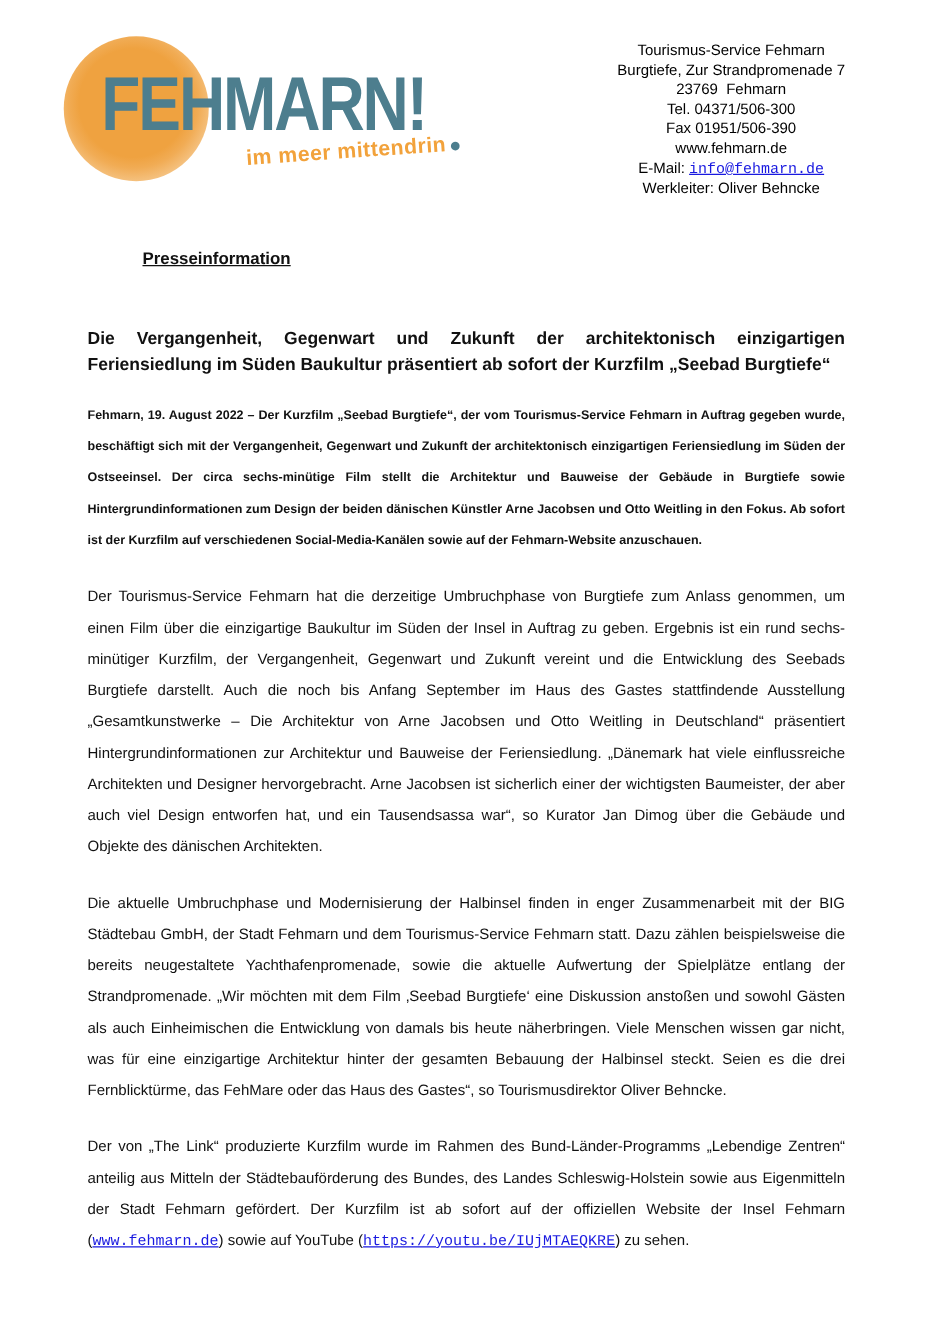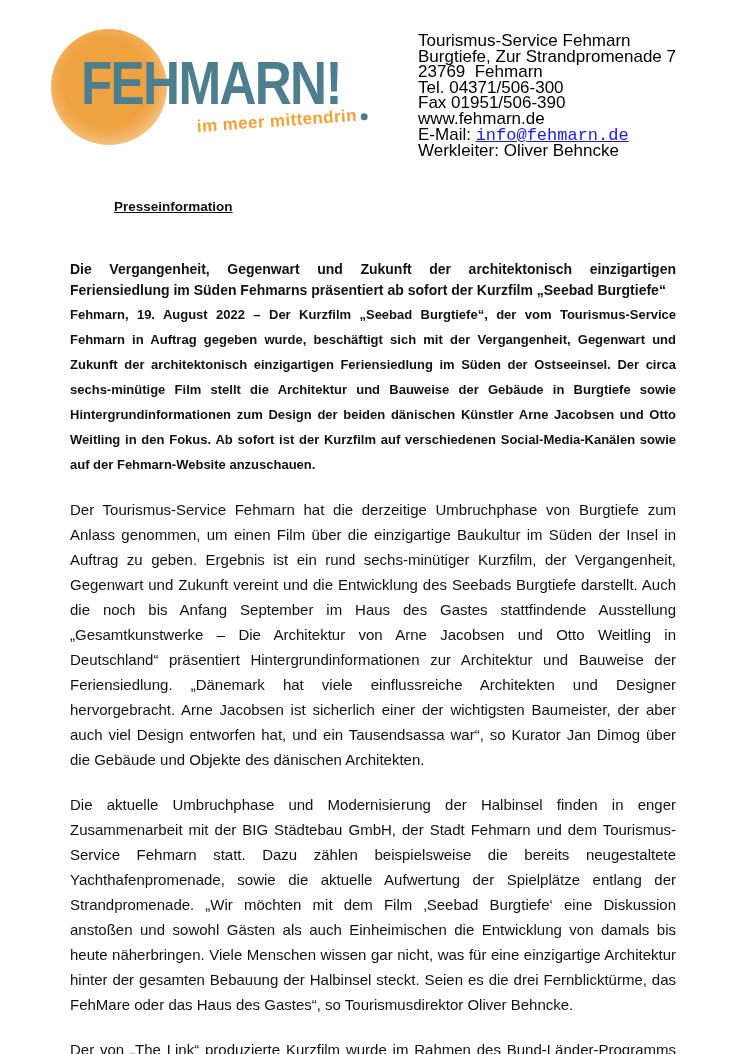--- a/index.html
+++ b/index.html
@@ -37,49 +37,50 @@
     position:absolute; left:142px; top:92px;
     transform:rotate(-4deg); transform-origin:left center;
     color:#f2a23b; font-weight:bold; font-size:17px;
     letter-spacing:.4px; white-space:nowrap;
   }
   .logo-dot {
     display:inline-block; width:7px; height:7px; border-radius:50%;
     background:#4d7e8e; margin-left:4px;
   }
   .contact {
-    text-align:left;
-    font-size:17px; line-height:15.6px;
+    text-align:center;
+    font-size:12px; line-height:15.6px;
     padding-top:8px;
     color:#000000;
   }
   a.link { color:#1919e0; text-decoration:underline; cursor:pointer;font-family:Liberation Mono, monospace; }
   
   .content { margin:0 70px; width:606px; }
   .kicker {
     display:inline-block;
     margin-top:40px;
     font-size:13.5px; font-weight:bold;
     text-decoration:underline;
     margin-left:44px;
   }
   .headline {
     margin-top:44px;
     font-size:14px; font-weight:bold;
     line-height:21.5px;
     text-align:justify;
   }
   .lead {
-    font-size:13px; font-weight:bold;
+    margin-top:17px;
+    font-size:10px; font-weight:bold;
     line-height:25px;
     text-align:justify;
   }
   .para {
     margin-top:20px;
-    font-size:15px;
+    font-size:12px;
     line-height:25px;
     text-align:justify;
   }
 </style>
 </head>
 <body>
 
 <div class="page">
 
   <div class="header">
@@ -100,21 +101,21 @@
       <div><span>E-Mail: </span><a class="link">info@fehmarn.de</a></div>
       <div>Werkleiter: Oliver Behncke</div>
     </div>
 
   </div>
 
   <div class="content">
 
     <div class="kicker">Presseinformation</div>
 
-    <h1 class="headline">Die Vergangenheit, Gegenwart und Zukunft der architektonisch einzigartigen Feriensiedlung im Süden Fehmarns präsentiert ab sofort der Kurzfilm „Seebad Burgtiefe“</h1>
+    <h1 class="headline">Die Vergangenheit, Gegenwart und Zukunft der architektonisch einzigartigen Feriensiedlung im Süden Baukultur präsentiert ab sofort der Kurzfilm „Seebad Burgtiefe“</h1>
 
     <p class="lead">Fehmarn, 19. August 2022 – Der Kurzfilm „Seebad Burgtiefe“, der vom Tourismus-Service Fehmarn in Auftrag gegeben wurde, beschäftigt sich mit der Vergangenheit, Gegenwart und Zukunft der architektonisch einzigartigen Feriensiedlung im Süden der Ostseeinsel. Der circa sechs-minütige Film stellt die Architektur und Bauweise der Gebäude in Burgtiefe sowie Hintergrundinformationen zum Design der beiden dänischen Künstler Arne Jacobsen und Otto Weitling in den Fokus. Ab sofort ist der Kurzfilm auf verschiedenen Social-Media-Kanälen sowie auf der Fehmarn-Website anzuschauen.</p>
 
     <p class="para">Der Tourismus-Service Fehmarn hat die derzeitige Umbruchphase von Burgtiefe zum Anlass genommen, um einen Film über die einzigartige Baukultur im Süden der Insel in Auftrag zu geben. Ergebnis ist ein rund sechs-minütiger Kurzfilm, der Vergangenheit, Gegenwart und Zukunft vereint und die Entwicklung des Seebads Burgtiefe darstellt. Auch die noch bis Anfang September im Haus des Gastes stattfindende Ausstellung „Gesamtkunstwerke – Die Architektur von Arne Jacobsen und Otto Weitling in Deutschland“ präsentiert Hintergrundinformationen zur Architektur und Bauweise der Feriensiedlung. „Dänemark hat viele einflussreiche Architekten und Designer hervorgebracht. Arne Jacobsen ist sicherlich einer der wichtigsten Baumeister, der aber auch viel Design entworfen hat, und ein Tausendsassa war“, so Kurator Jan Dimog über die Gebäude und Objekte des dänischen Architekten.</p>
 
     <p class="para">Die aktuelle Umbruchphase und Modernisierung der Halbinsel finden in enger Zusammenarbeit mit der BIG Städtebau GmbH, der Stadt Fehmarn und dem Tourismus-Service Fehmarn statt. Dazu zählen beispielsweise die bereits neugestaltete Yachthafenpromenade, sowie die aktuelle Aufwertung der Spielplätze entlang der Strandpromenade. „Wir möchten mit dem Film ‚Seebad Burgtiefe‘ eine Diskussion anstoßen und sowohl Gästen als auch Einheimischen die Entwicklung von damals bis heute näherbringen. Viele Menschen wissen gar nicht, was für eine einzigartige Architektur hinter der gesamten Bebauung der Halbinsel steckt. Seien es die drei Fernblicktürme, das FehMare oder das Haus des Gastes“, so Tourismusdirektor Oliver Behncke.</p>
 
     <p class="para"><span>Der von „The Link“ produzierte Kurzfilm wurde im Rahmen des Bund-Länder-Programms „Lebendige Zentren“ anteilig aus Mitteln der Städtebauförderung des Bundes, des Landes Schleswig-Holstein sowie aus Eigenmitteln der Stadt Fehmarn gefördert. Der Kurzfilm ist ab sofort auf der offiziellen Website der Insel Fehmarn (</span><a class="link">www.fehmarn.de</a><span>) sowie auf YouTube (</span><a class="link">https://youtu.be/IUjMTAEQKRE</a><span>) zu sehen.</span></p>
 
   </div>

